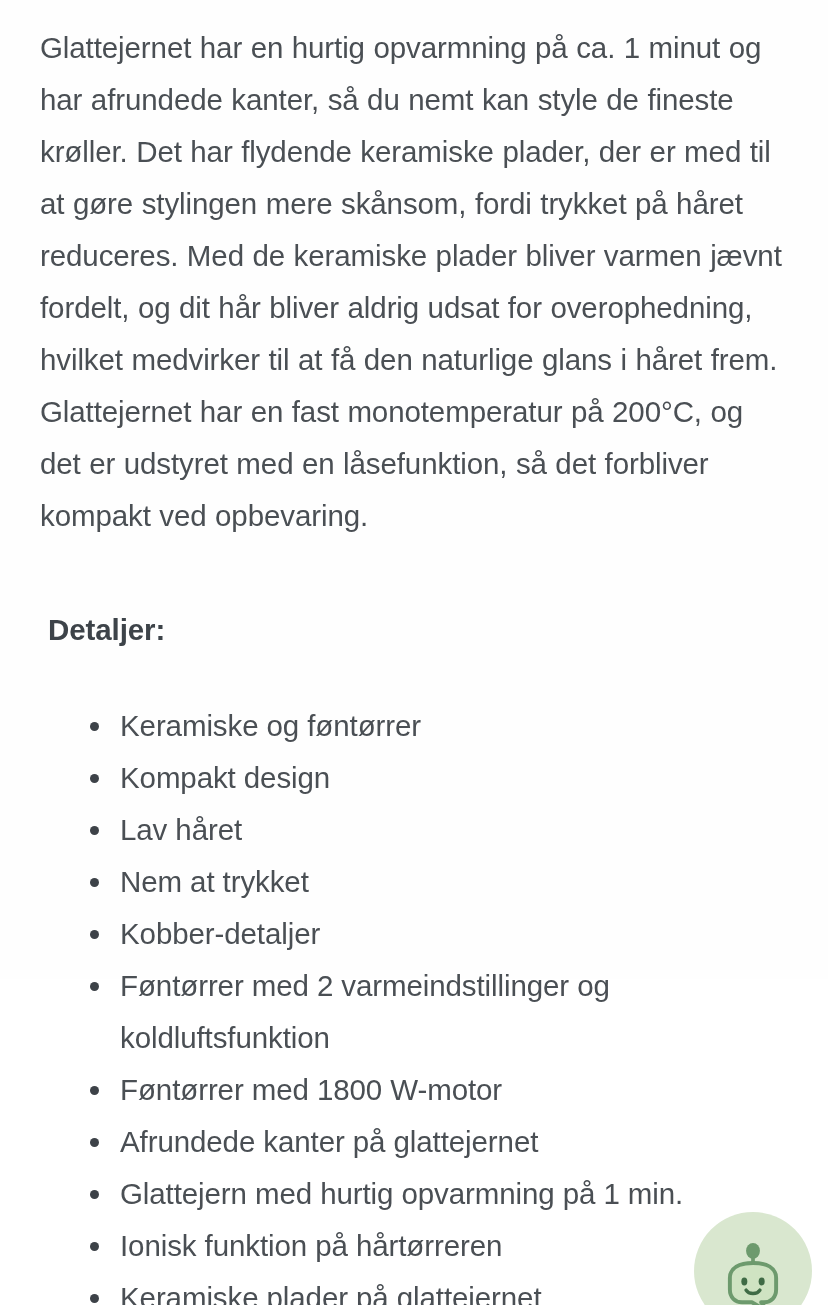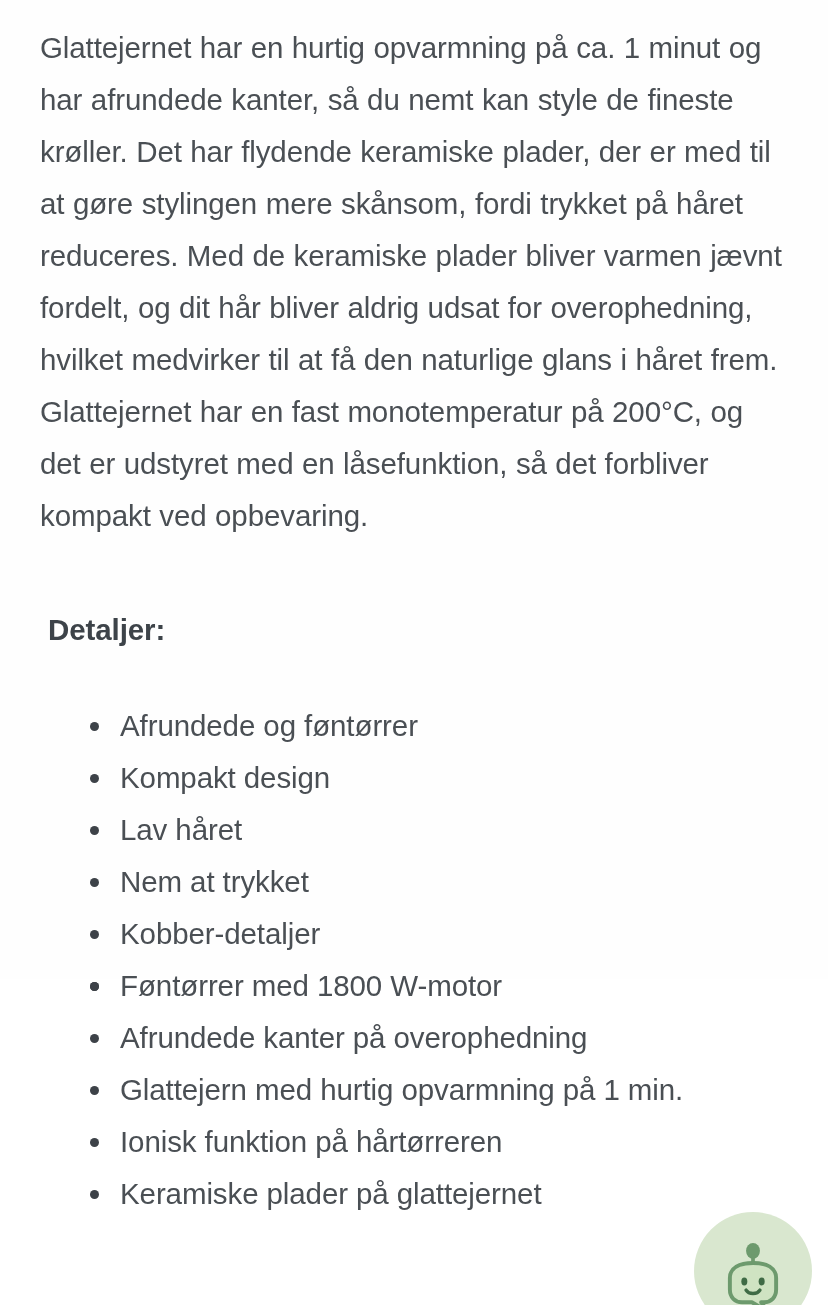--- a/index.html
+++ b/index.html
@@ -109,48 +109,49 @@
 
   <div class="content">
 
     <p class="body-paragraph">Glattejernet har en hurtig opvarmning på ca. 1 minut og har afrundede kanter, så du nemt kan style de fineste krøller. Det har flydende keramiske plader, der er med til at gøre stylingen mere skånsom, fordi trykket på håret reduceres. Med de keramiske plader bliver varmen jævnt fordelt, og dit hår bliver aldrig udsat for overophedning, hvilket medvirker til at få den naturlige glans i håret frem. Glattejernet har en fast monotemperatur på 200°C, og det er udstyret med en låsefunktion, så det forbliver kompakt ved opbevaring.</p>
 
     <p class="details-heading">Detaljer:</p>
 
     <ul class="details-list">
       <li>
         <span class="bullet-dot"></span>
-        <span>Afrundede og føntørrer</span>
+        <span>Keramiske og føntørrer</span>
       </li>
       <li>
         <span class="bullet-dot"></span>
         <span>Kompakt design</span>
       </li>
       <li>
         <span class="bullet-dot"></span>
         <span>Lav håret</span>
       </li>
       <li>
         <span class="bullet-dot"></span>
         <span>Nem at trykket</span>
       </li>
       <li>
         <span class="bullet-dot"></span>
         <span>Kobber-detaljer</span>
       </li>
       <li>
         <span class="bullet-dot"></span>
+        <span>Føntørrer med 2 varmeindstillinger og koldluftsfunktion</span>
       </li>
       <li>
         <span class="bullet-dot"></span>
         <span>Føntørrer med 1800 W-motor</span>
       </li>
       <li>
         <span class="bullet-dot"></span>
-        <span>Afrundede kanter på overophedning</span>
+        <span>Afrundede kanter på glattejernet</span>
       </li>
       <li>
         <span class="bullet-dot"></span>
         <span>Glattejern med hurtig opvarmning på 1 min.</span>
       </li>
       <li>
         <span class="bullet-dot"></span>
         <span>Ionisk funktion på hårtørreren</span>
       </li>
       <li>

